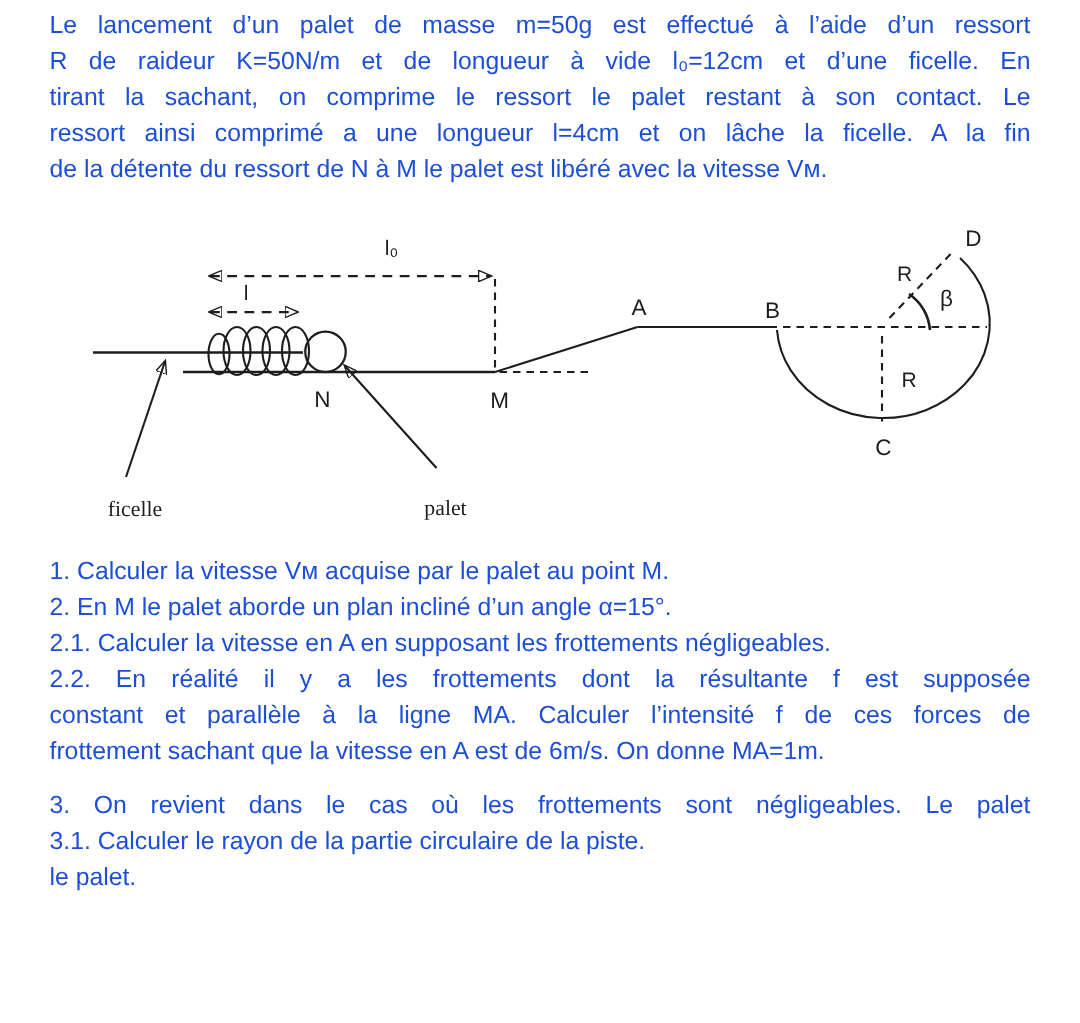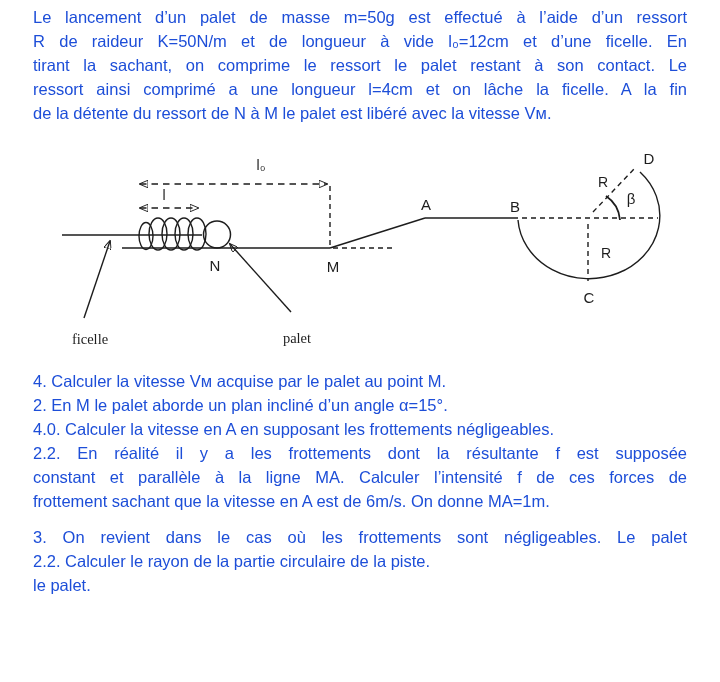--- a/index.html
+++ b/index.html
@@ -77,25 +77,25 @@
   <text class="small" x="606" y="258">R</text>
   <text x="631" y="204">β</text>
 
   <line class="thin" x1="84" y1="318" x2="110" y2="241" marker-end="url(#ah)"></line>
   <text class="serif" x="90" y="344">ficelle</text>
   <line class="thin" x1="291" y1="312" x2="230" y2="244" marker-end="url(#ah)"></line>
   <text class="serif" x="297" y="343">palet</text>
 </svg>
 
 <div class="para" style="top:369px">
-    <div class="tl noj">4. Calculer la vitesse Vᴍ acquise par le palet au point M.</div>
+    <div class="tl noj">1. Calculer la vitesse Vᴍ acquise par le palet au point M.</div>
     <div class="tl noj">2. En M le palet aborde un plan incliné d’un angle α=15°.</div>
-    <div class="tl noj">4.0. Calculer la vitesse en A en supposant les frottements négligeables.</div>
+    <div class="tl noj">2.1. Calculer la vitesse en A en supposant les frottements négligeables.</div>
     <div class="tl">2.2. En réalité il y a les frottements dont la résultante f est supposée</div>
     <div class="tl">constant et parallèle à la ligne MA. Calculer l’intensité f de ces forces de</div>
     <div class="tl noj">frottement sachant que la vitesse en A est de 6m/s. On donne MA=1m.</div>
   </div>
 
 <div class="para" style="top:525px">
     <div class="tl">3. On revient dans le cas où les frottements sont négligeables. Le palet</div>
-    <div class="tl noj">2.2. Calculer le rayon de la partie circulaire de la piste.</div>
+    <div class="tl noj">3.1. Calculer le rayon de la partie circulaire de la piste.</div>
     <div class="tl noj">le palet.</div>
   </div>
 
 </body></html>

